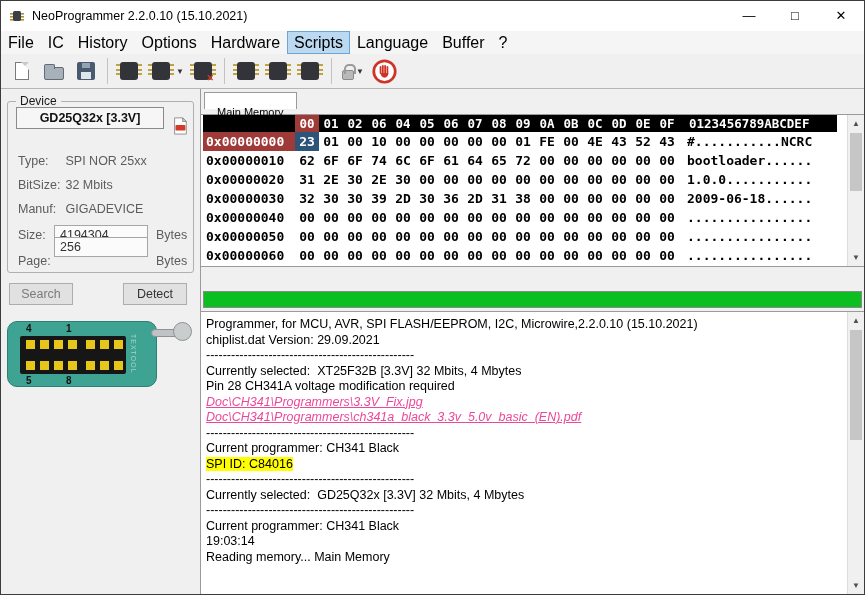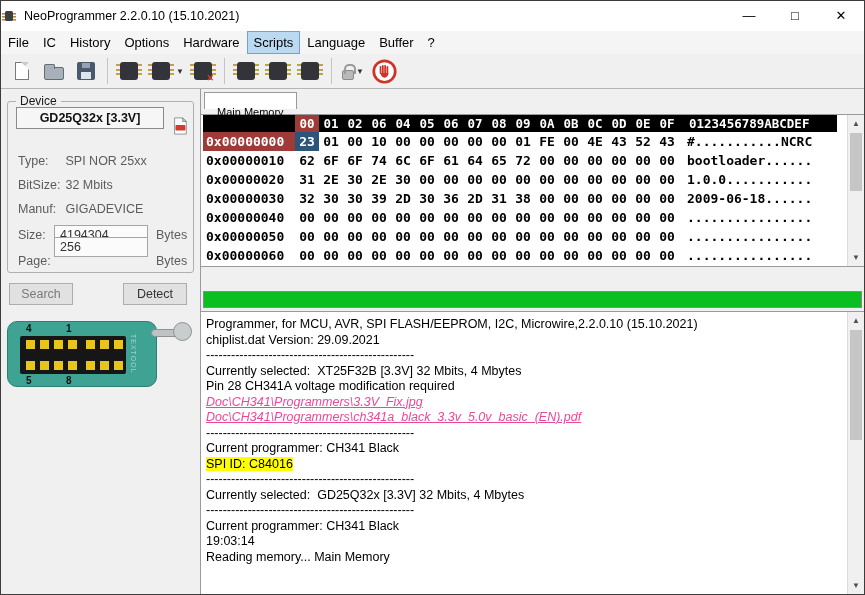--- a/index.html
+++ b/index.html
@@ -5,29 +5,29 @@
   * { box-sizing: border-box; }
   html,body { margin:0; padding:0; }
   body {
     width:865px; height:595px; position:relative; overflow:hidden;
     background:#f0f0f0; font-family:"Liberation Sans",sans-serif;
     border:1px solid #3c3c3c;
   }
 
   
   .titlebar { position:absolute; left:0; top:0; right:0; height:30px; background:#ffffff;
-              display:flex; align-items:center; }
+              display:flex; align-items:center; padding-left:8px; }
   .app-icon { width:16px; height:16px; display:inline-block; }
   .win-title { font-size:12.5px; color:#000; margin-left:7px; }
   .win-controls { margin-left:auto; display:flex; height:30px; }
   .win-btn { width:46px; height:30px; line-height:30px; text-align:center; font-size:13px; color:#000; }
 
   
   .menubar { position:absolute; left:0; top:30px; right:0; height:23px; background:#f5f5f5;
-             display:flex; font-size:13px; }
+             display:flex; font-size:16px; }
   .menu-item { padding:0 7px; line-height:23px; color:#000; }
   .menu-item.active { background:#bcd9f2; border:1px solid #6ea4d4; line-height:21px; padding:0 6px; }
 
   
   .toolbar { position:absolute; left:0; top:53px; right:0; height:35px; background:#f0f0f0;
              border-bottom:1px solid #b5b5b5; display:flex; align-items:center; padding-left:5px; }
   .tbtn { height:30px; min-width:32px; display:flex; align-items:center; justify-content:center; padding:0 3px; }
   .tsep { width:1px; height:26px; background:#c3c3c3; margin:0 5px; }
   .dd { font-size:8px; color:#333; margin-left:2px; }
 

